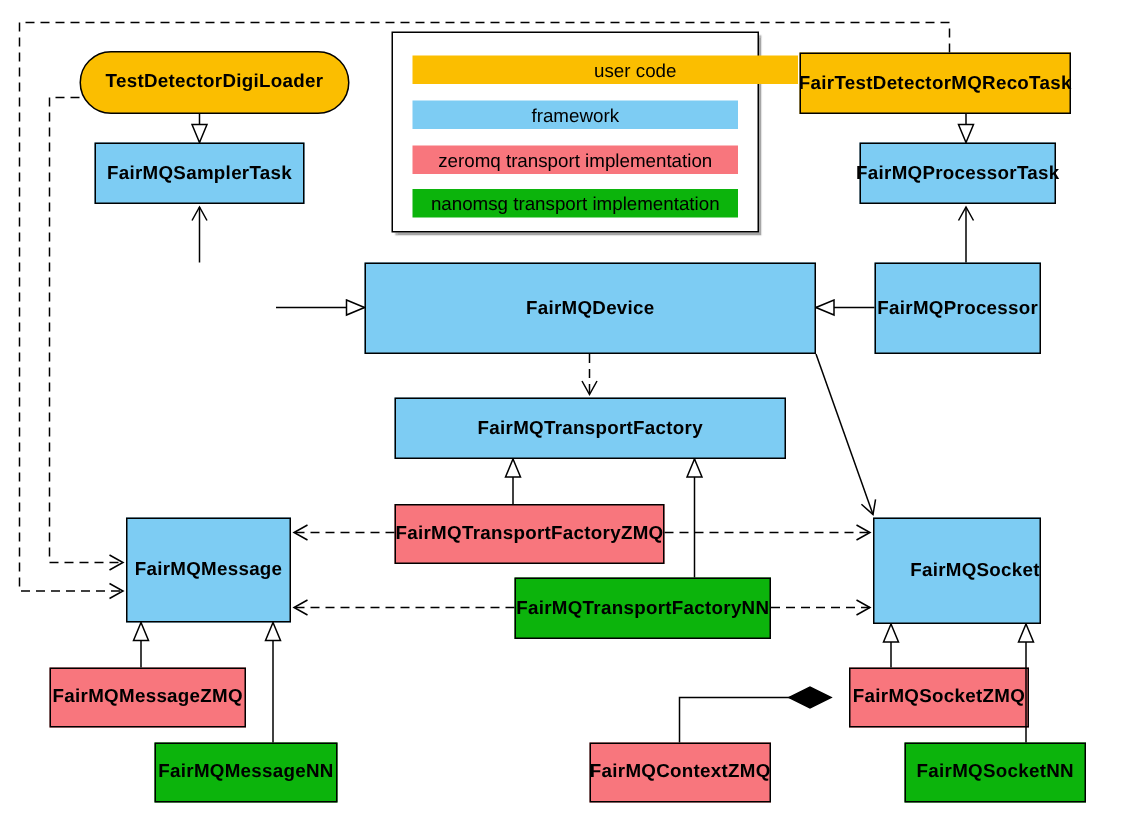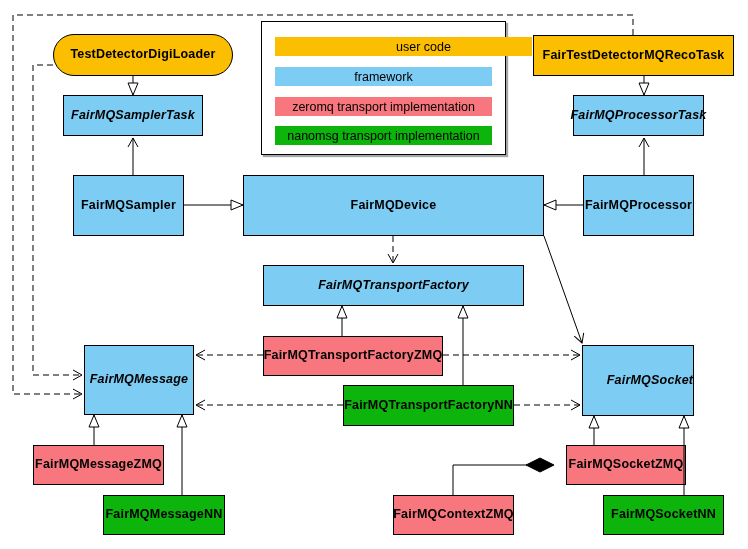--- a/index.html
+++ b/index.html
@@ -5,21 +5,21 @@
   html,body{margin:0;padding:0;background:#fff;}
   #canvas{
     position:relative;width:748px;height:549px;background:#fff;overflow:hidden;
     font-family:"Liberation Sans",sans-serif;
   }
   .node{
     position:absolute;box-sizing:border-box;border:1px solid #000;
     display:flex;align-items:center;justify-content:center;text-align:center;
     font-size:12.5px;font-weight:bold;color:#000;letter-spacing:0.2px;line-height:1.1;
   }
-  .abstract{font-style:italic;}
+  .abstract{}
   #edge-layer{position:absolute;left:0;top:0;pointer-events:none;}
   .legend{
     position:absolute;left:261px;top:21px;width:245px;height:134px;
     box-sizing:border-box;border:1px solid #000;background:#fff;
     box-shadow:2px 2px 1px rgba(0,0,0,0.35);
   }
   .legend-bar{
     position:absolute;left:13px;width:217px;height:19px;
     display:flex;align-items:center;justify-content:center;
     font-size:12.5px;color:#000;
@@ -27,25 +27,24 @@
 </style>
 </head>
 <body>
 
 <div id="canvas">
 
   <div class="node" style="left: 53px; top: 34px; width: 180px; height: 42px; background-color: rgb(251, 190, 0); border-radius: 21px;">TestDetectorDigiLoader</div>
 
   <div class="node abstract" style="left: 63px; top: 95px; width: 140px; height: 41px; background-color: rgb(125, 204, 243);">FairMQSamplerTask</div>
 
-  <div class="node" style="left: 533px; top: 35px; width: 201px; height: 41px; background-color: rgb(251, 190, 0);">FairTestDetectorMQRecoTask</div>
+  <div class="node" style="left: 533px; top: 35px; width: 181px; height: 41px; background-color: rgb(251, 190, 0);">FairTestDetectorMQRecoTask</div>
 
   <div class="node abstract" style="left: 573px; top: 95px; width: 131px; height: 41px; background-color: rgb(125, 204, 243);">FairMQProcessorTask</div>
 
-  <div class="node" style="left: 73px; top: 175px; width: 111px; height: 61px; background-color: rgb(125, 204, 243);">FairMQSampler</div>
 
   <div class="node" style="left: 243px; top: 175px; width: 301px; height: 61px; background-color: rgb(125, 204, 243);">FairMQDevice</div>
 
   <div class="node" style="left: 583px; top: 175px; width: 111px; height: 61px; background-color: rgb(125, 204, 243);">FairMQProcessor</div>
 
   <div class="node abstract" style="left: 263px; top: 265px; width: 261px; height: 41px; background-color: rgb(125, 204, 243);">FairMQTransportFactory</div>
 
   <div class="node" style="left: 263px; top: 336px; width: 180px; height: 40px; background-color: rgb(248, 118, 125);">FairMQTransportFactoryZMQ</div>
 
   <div class="node" style="left: 343px; top: 385px; width: 171px; height: 41px; background-color: rgb(12, 180, 12);">FairMQTransportFactoryNN</div>

